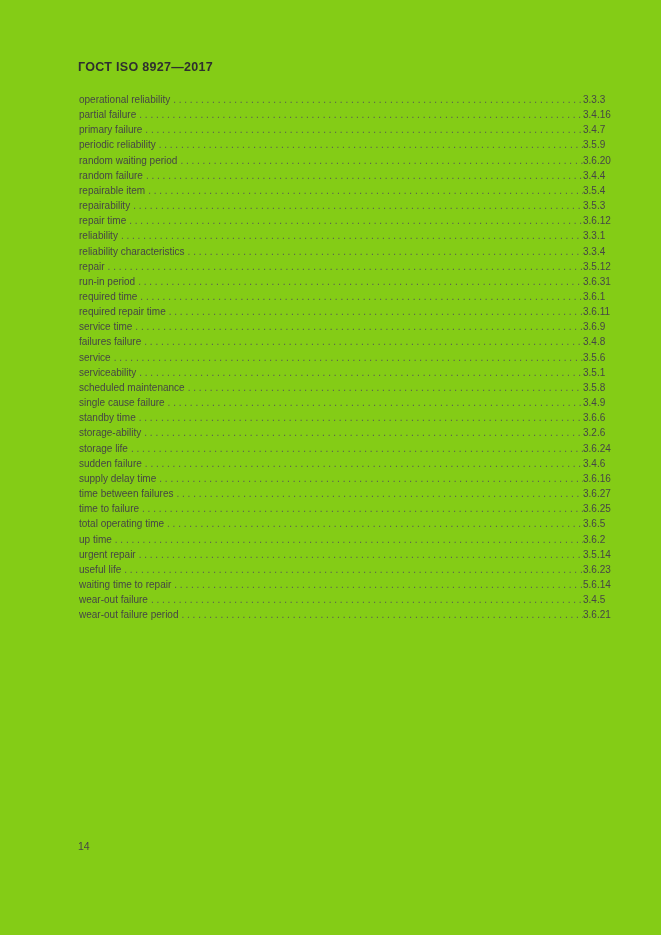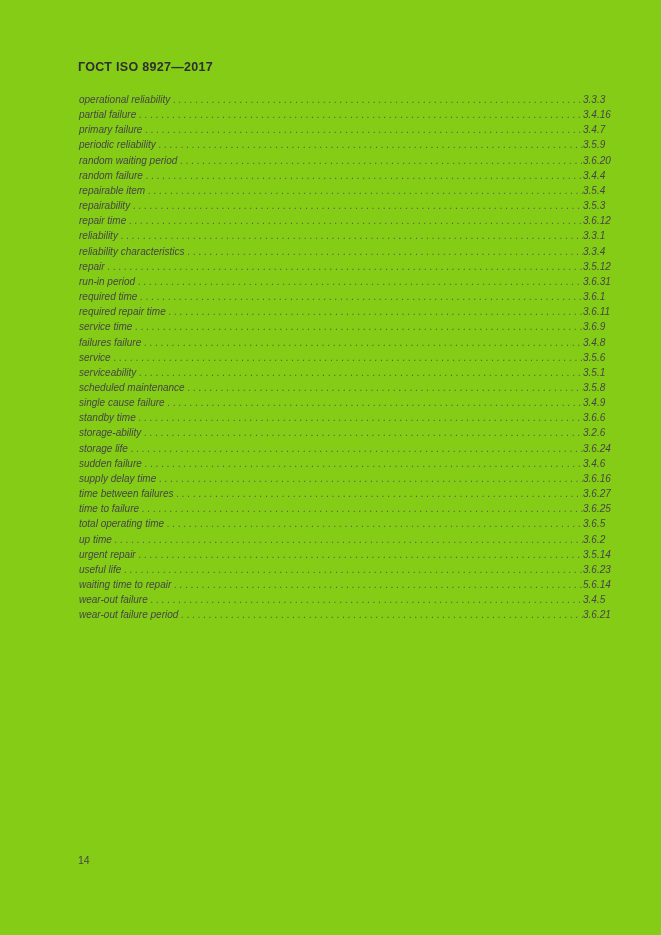--- a/index.html
+++ b/index.html
@@ -28,24 +28,23 @@
   .index {
     position: absolute;
     left: 79px;
     top: 92px;
     width: 540px;
     font-size: 10px;
     color: #464646;
   }
   .row {
     display: flex;
-    align-items: flex-start;
+    align-items: flex-end;
     height: 15.17px;
     line-height: 15.17px;
-    font-style: italic;
   }
   .term {
     flex: 0 0 auto;
     white-space: nowrap;
     padding-right: 3px;
   }
   .leader {
     flex: 1 1 auto;
     overflow: hidden;
     white-space: nowrap;
@@ -56,21 +55,20 @@
     flex: 0 0 36px;
     white-space: nowrap;
     color: #464646;
   }
   .pagenum {
     position: absolute;
     left: 78px;
     top: 840px;
     font-size: 10.5px;
     color: #474747;
-    margin-top: 14px;
   }
 </style>
 </head>
 <body>
 
 <div class="page">
   <div class="header">ГОСТ ISO 8927—2017</div>
 
   <div class="index" id="index-list">
       <div class="row">

